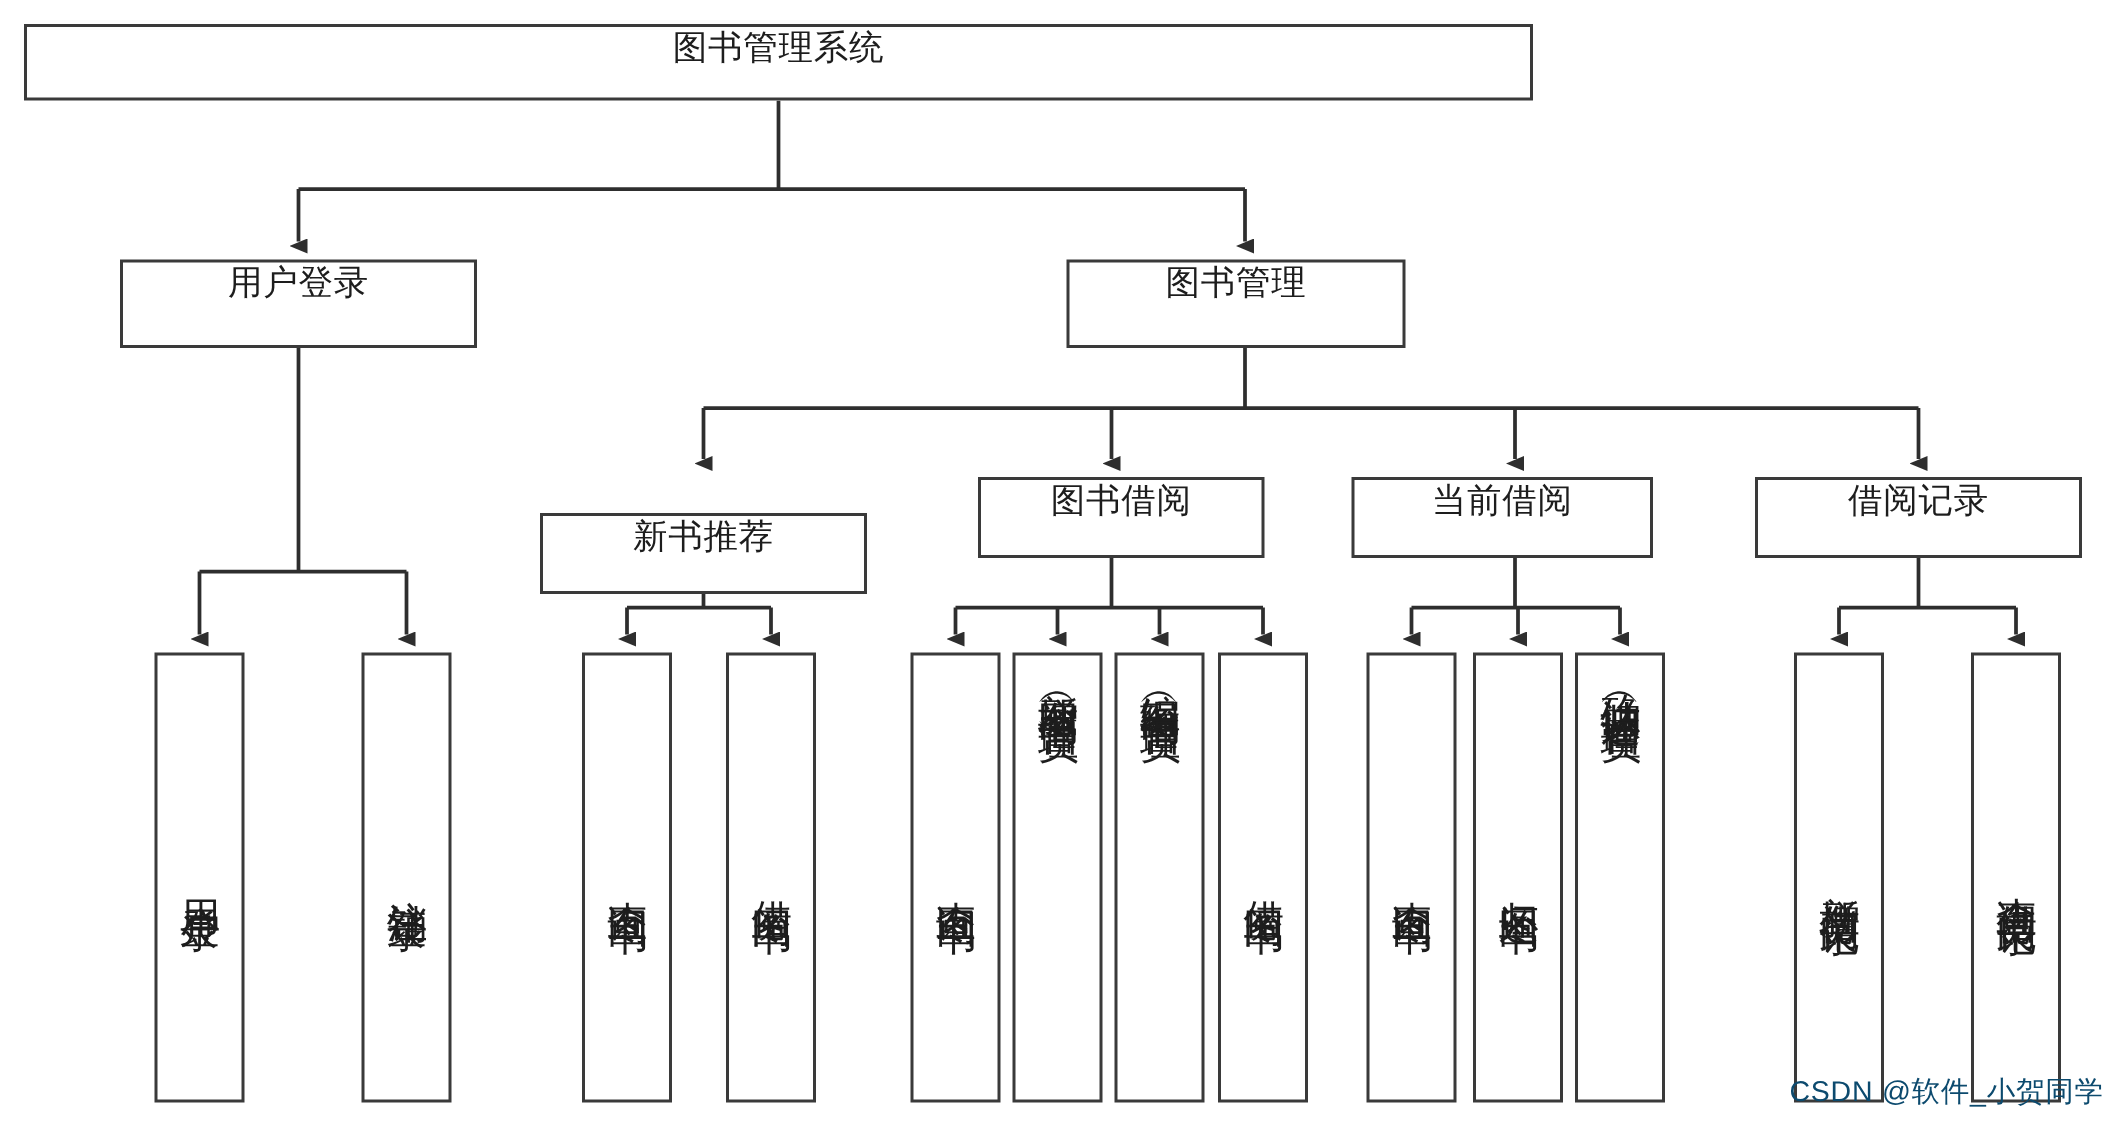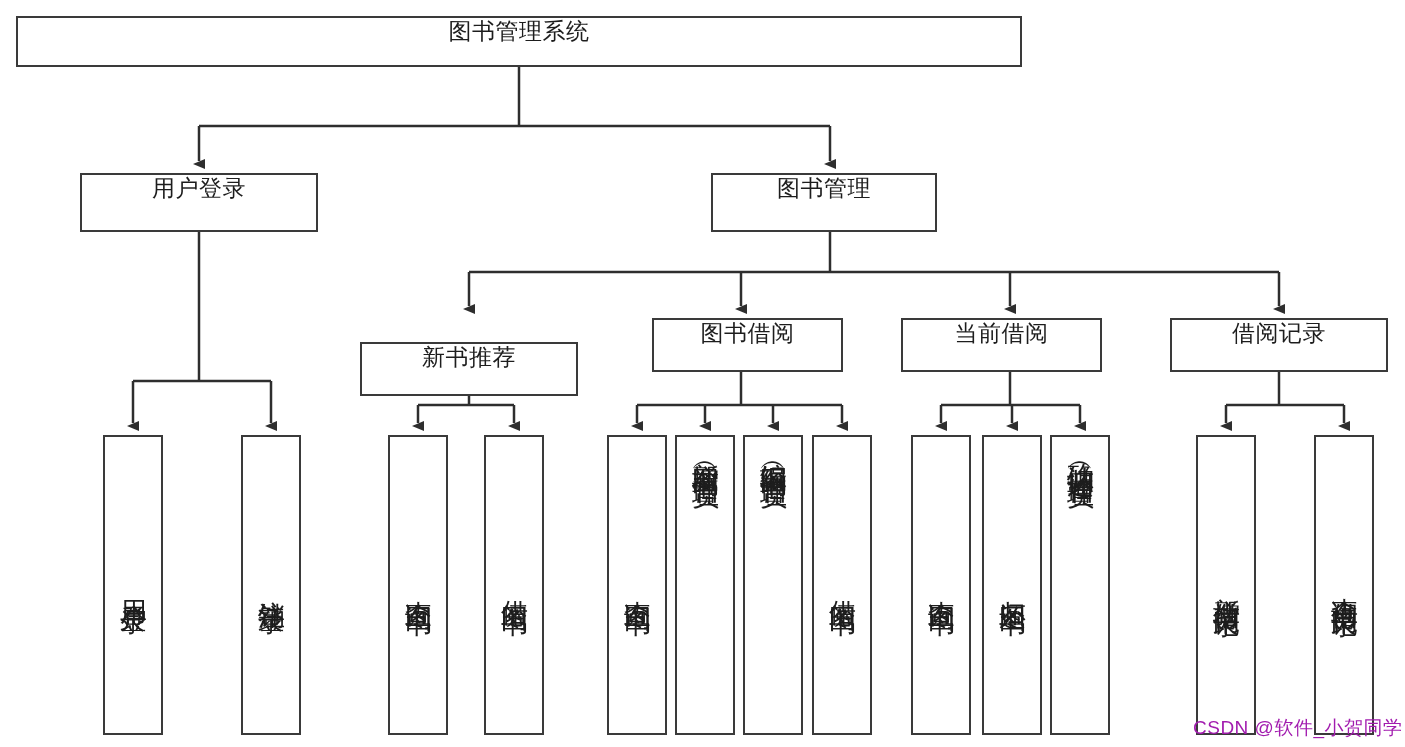--- a/index.html
+++ b/index.html
@@ -61,21 +61,21 @@
     padding-top: 4px;
   }
   .node.vert.centered {
     align-items: center;
   }
   .node.vert.centered .node-label {
     padding-top: 0;
   }
   .watermark {
     position: absolute;
-    color: #a21caf;
+    color: #0c4a6e;
     font-size: 19px;
     white-space: nowrap;
     letter-spacing: 0.5px;
   }
 </style>
 </head>
 <body>
 
 <div id="canvas">
 

